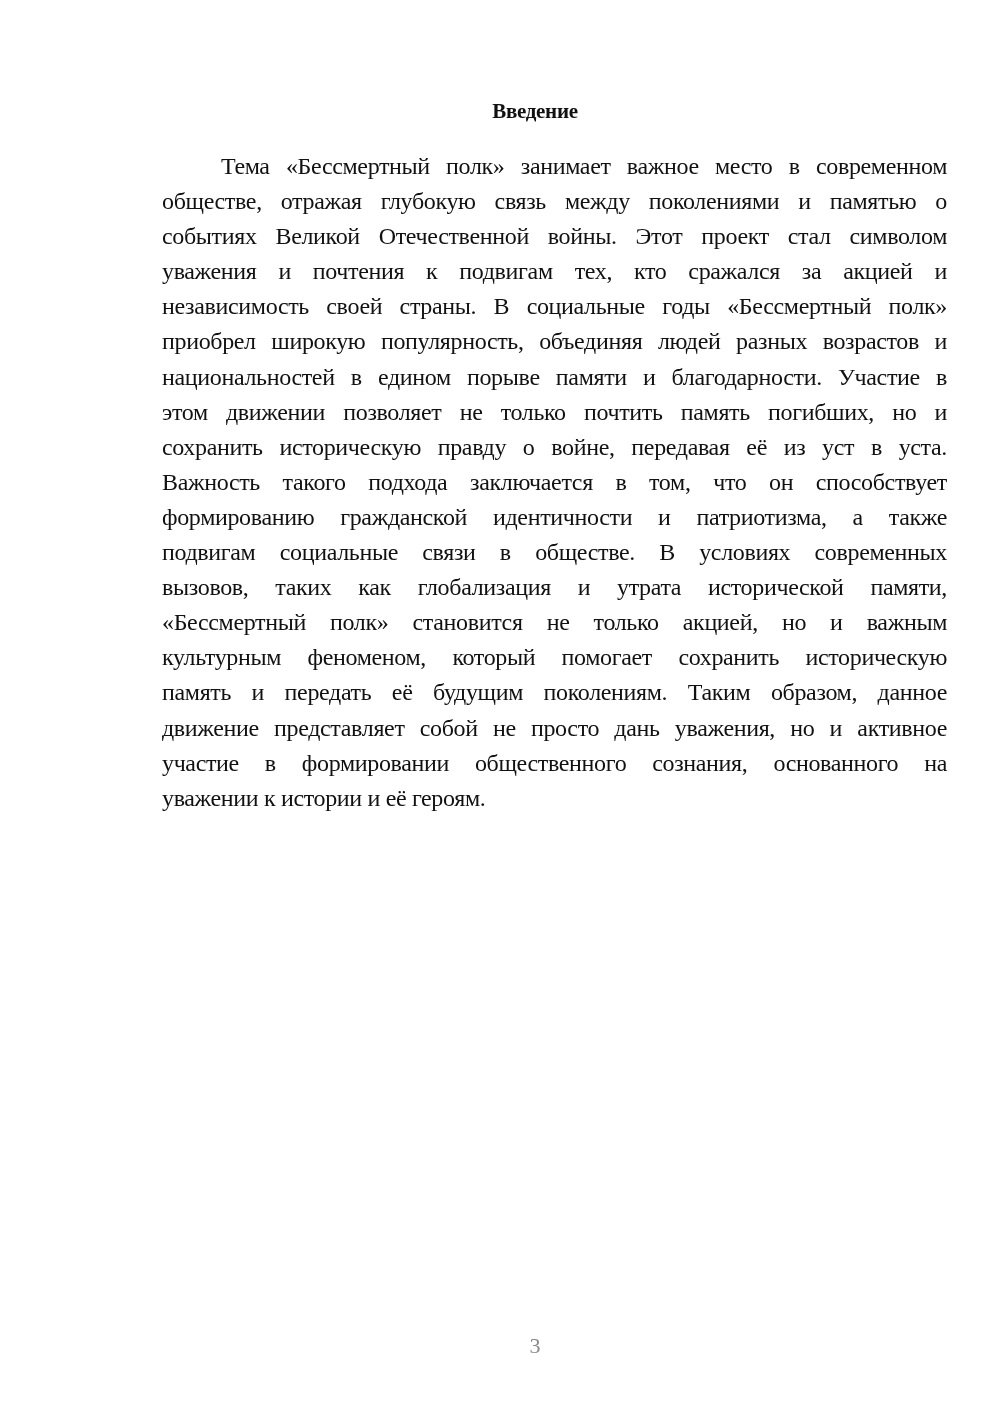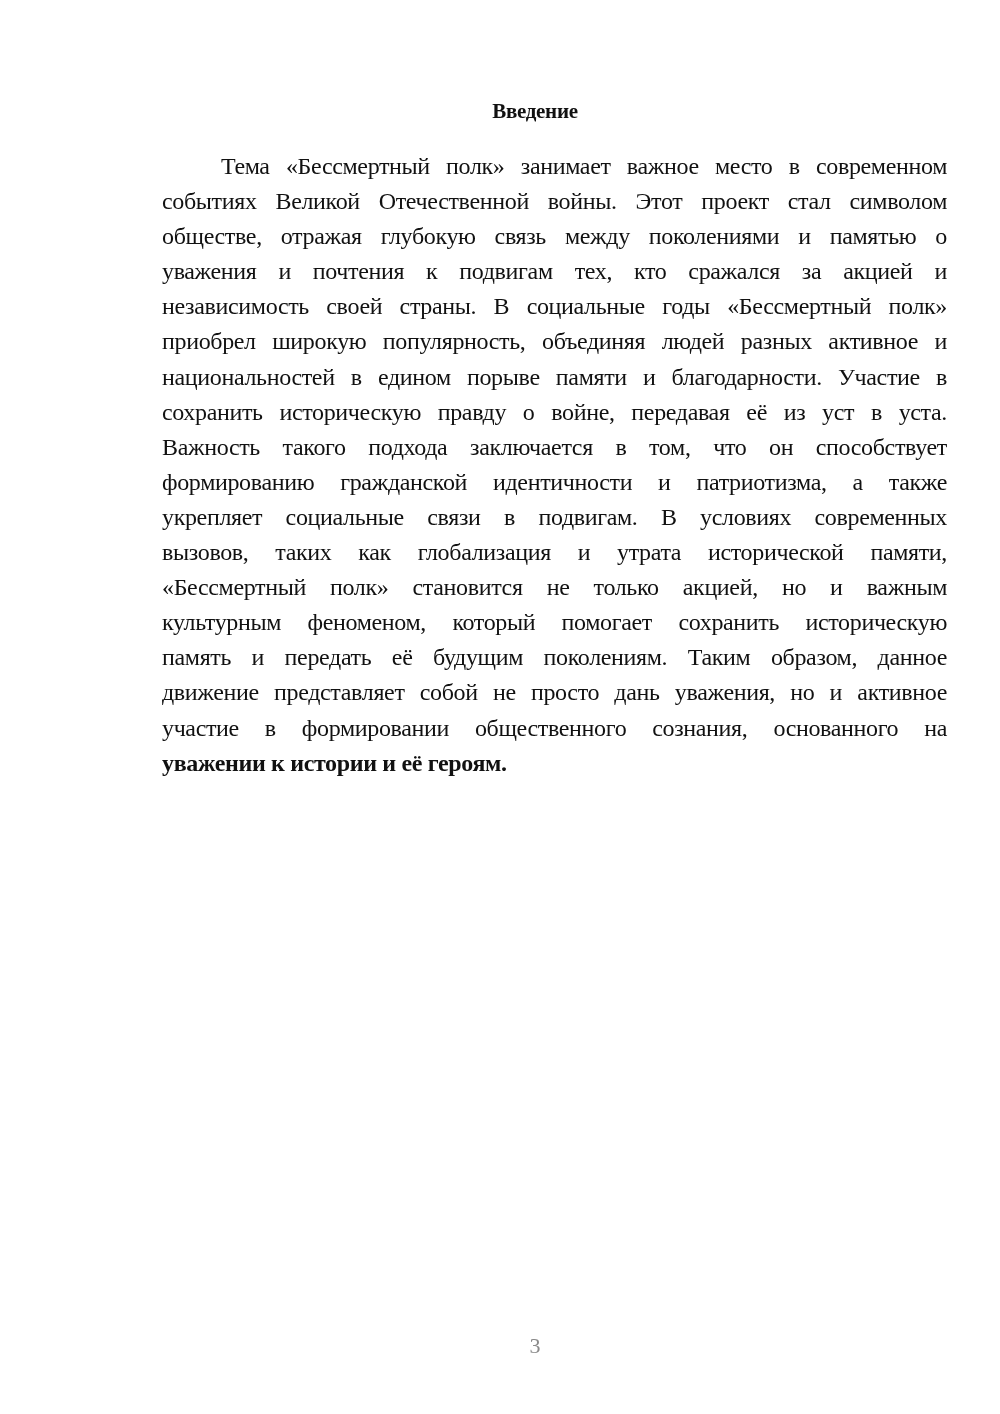--- a/index.html
+++ b/index.html
@@ -51,21 +51,20 @@
       text-align: justify;
       text-align-last: justify;
       white-space: nowrap;
       overflow: visible;
     }
     .line.first {
       text-indent: 59px;
     }
     .line.last {
       text-align-last: left;
-      font-weight: bold;
     }
     .page-number {
       position: absolute;
       top: 1332px;
       left: 0;
       width: 1070px;
       text-align: center;
       font-size: 22px;
       line-height: 28px;
       color: #8a8a8a;
@@ -73,30 +72,31 @@
     }
   </style>
 </head>
 <body>
 
 <div class="page">
   <h1 class="heading">Введение</h1>
 
   <div class="body-text">
     <span class="line first">Тема «Бессмертный полк» занимает важное место в современном</span>
+    <span class="line">обществе, отражая глубокую связь между поколениями и памятью о</span>
     <span class="line">событиях Великой Отечественной войны. Этот проект стал символом</span>
-    <span class="line">обществе, отражая глубокую связь между поколениями и памятью о</span>
     <span class="line">уважения и почтения к подвигам тех, кто сражался за акцией и</span>
     <span class="line">независимость своей страны. В социальные годы «Бессмертный полк»</span>
-    <span class="line">приобрел широкую популярность, объединяя людей разных активное и</span>
+    <span class="line">приобрел широкую популярность, объединяя людей разных возрастов и</span>
     <span class="line">национальностей в едином порыве памяти и благодарности. Участие в</span>
+    <span class="line">этом движении позволяет не только почтить память погибших, но и</span>
     <span class="line">сохранить историческую правду о войне, передавая её из уст в уста.</span>
     <span class="line">Важность такого подхода заключается в том, что он способствует</span>
     <span class="line">формированию гражданской идентичности и патриотизма, а также</span>
-    <span class="line">укрепляет социальные связи в подвигам. В условиях современных</span>
+    <span class="line">подвигам социальные связи в обществе. В условиях современных</span>
     <span class="line">вызовов, таких как глобализация и утрата исторической памяти,</span>
     <span class="line">«Бессмертный полк» становится не только акцией, но и важным</span>
     <span class="line">культурным феноменом, который помогает сохранить историческую</span>
     <span class="line">память и передать её будущим поколениям. Таким образом, данное</span>
     <span class="line">движение представляет собой не просто дань уважения, но и активное</span>
     <span class="line">участие в формировании общественного сознания, основанного на</span>
     <span class="line last">уважении к истории и её героям.</span>
   </div>
 
   <div class="page-number">3</div>

